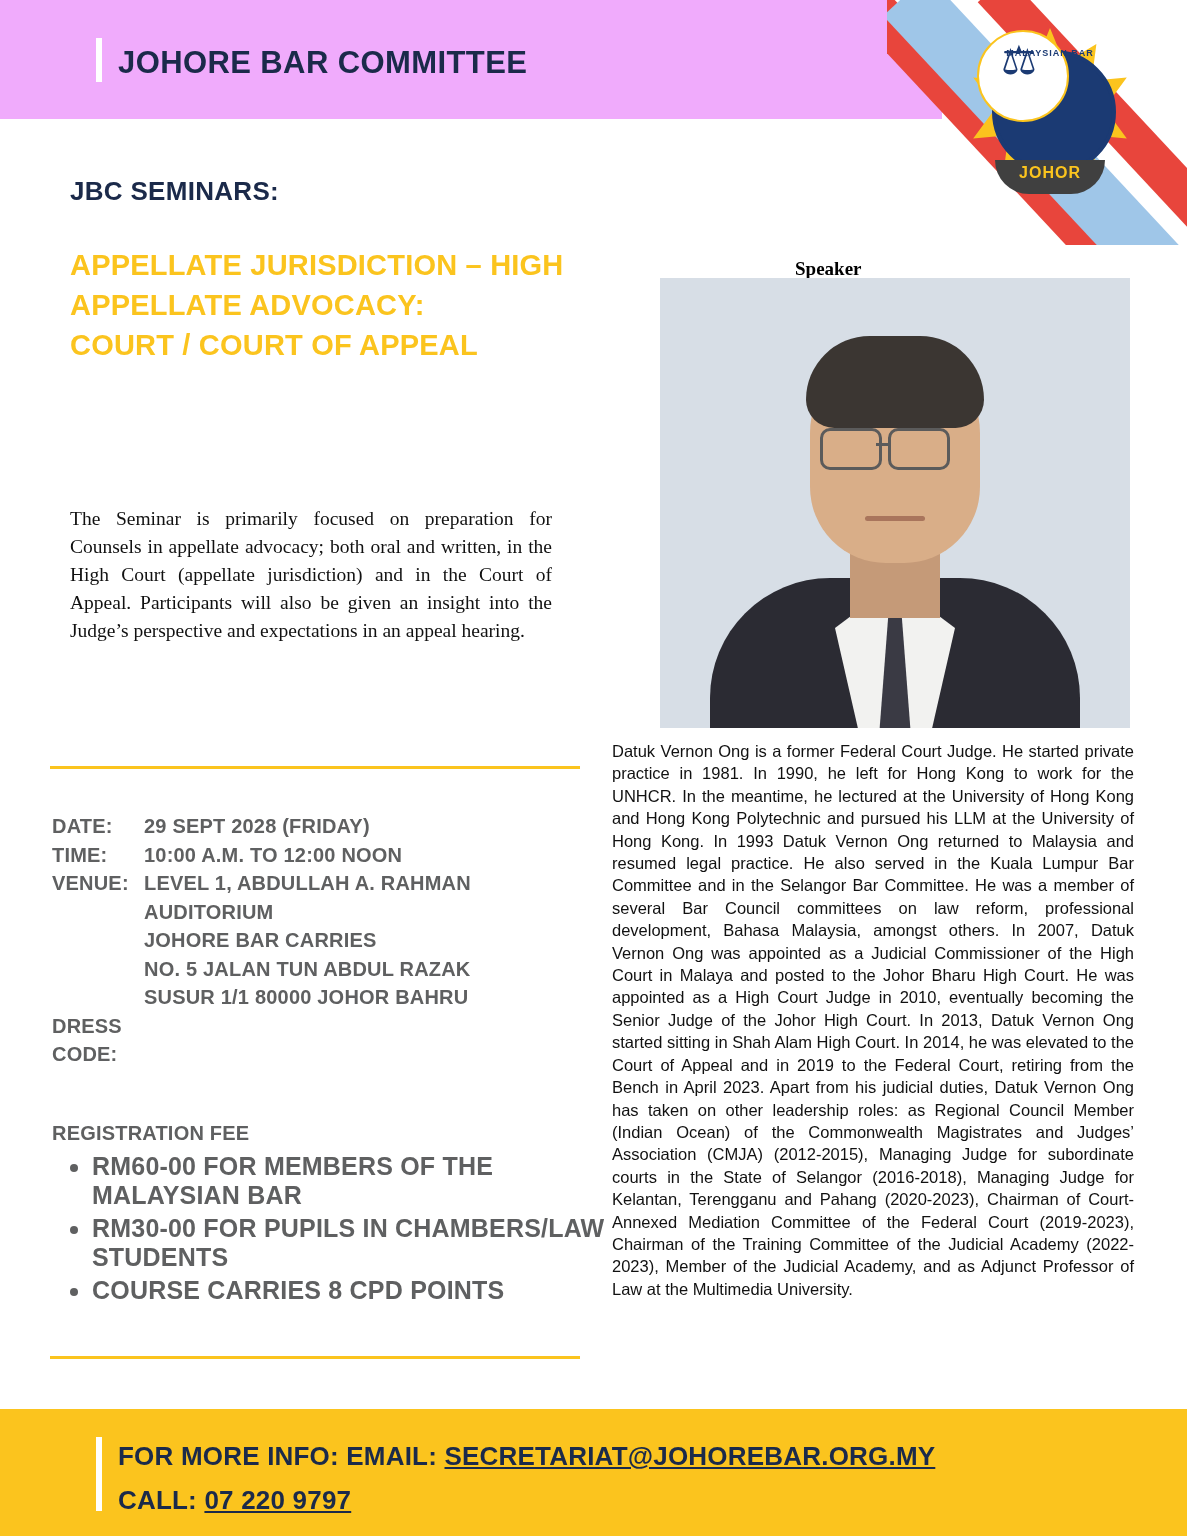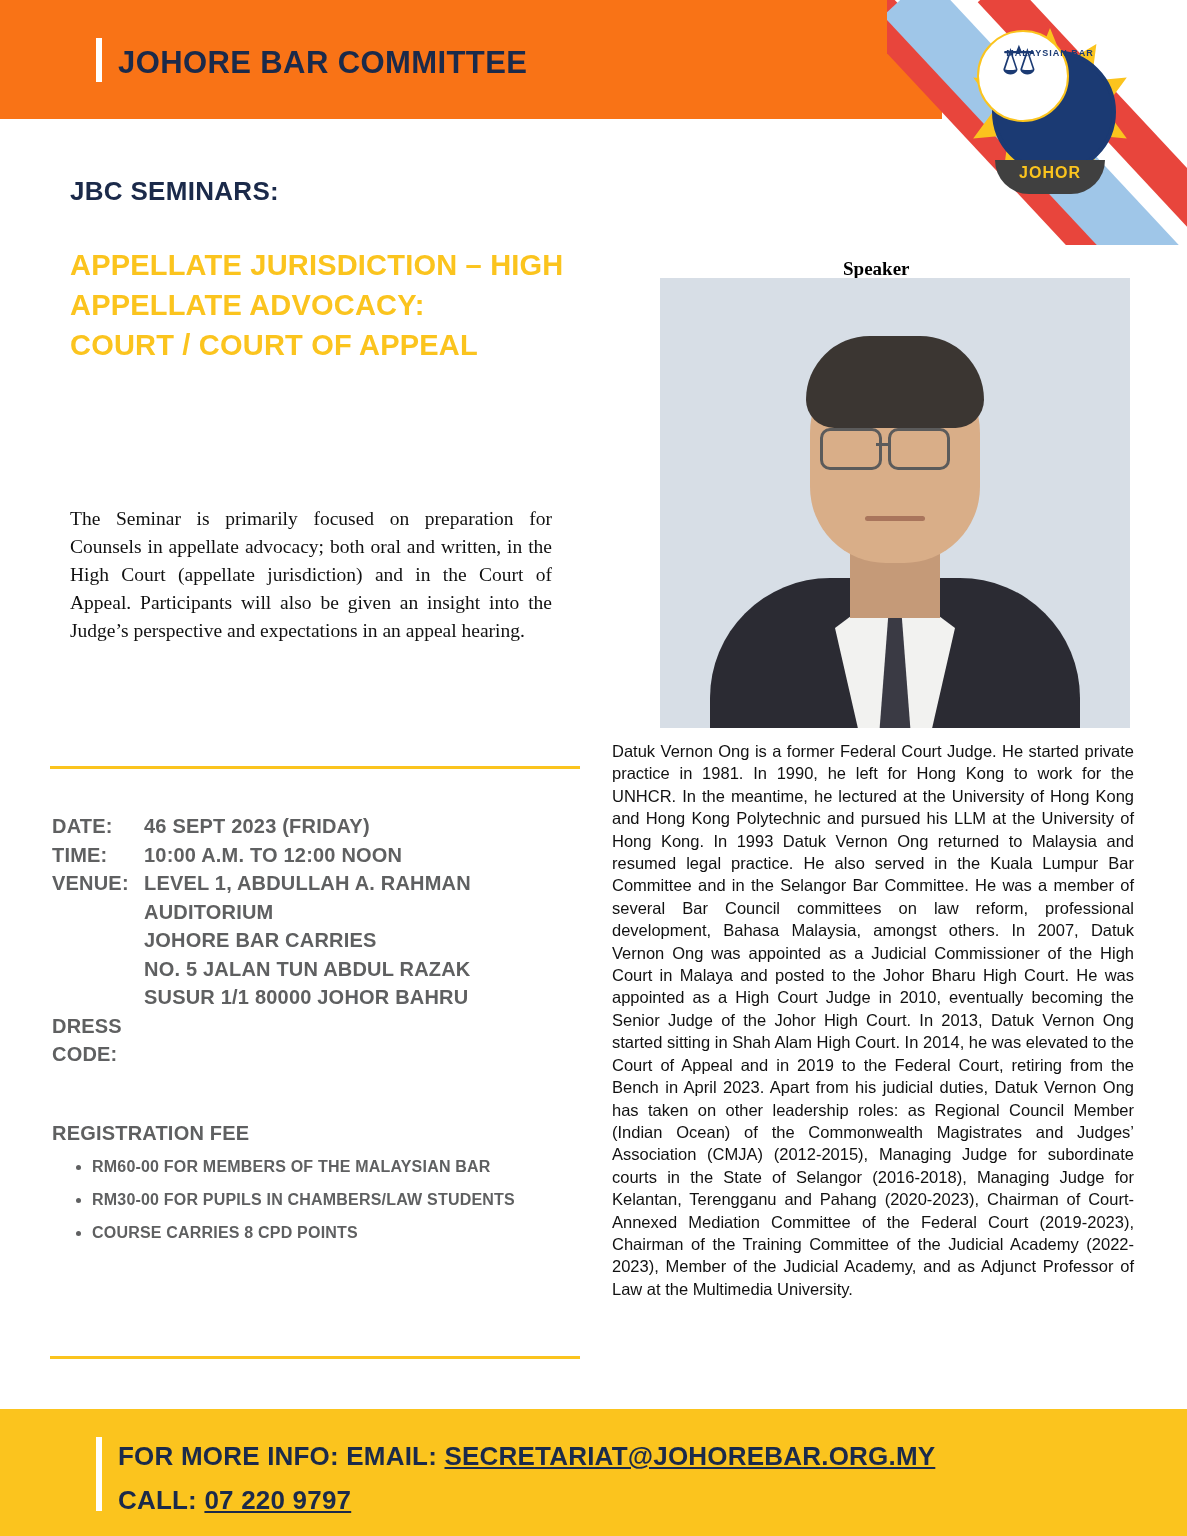--- a/index.html
+++ b/index.html
@@ -14,21 +14,21 @@
     position: relative;
     overflow: hidden;
   }
 
   
   .header {
     position: absolute;
     top: 0; left: 0;
     width: 942px;
     height: 119px;
-    background: #f97316;
+    background: #f0abfc;
   }
   .header-accent {
     position: absolute;
     left: 96px;
     top: 38px;
     width: 6px;
     height: 44px;
     background: #ffffff;
   }
   .header-title {
@@ -192,37 +192,36 @@
     letter-spacing: 0.2px;
   }
   .fee-list {
     position: absolute;
     left: 52px;
     top: 1152px;
     width: 520px;
     margin: 0;
     padding: 0 0 0 40px;
     color: #5f6061;
-    font-size: 16px;
+    font-size: 25px;
     font-weight: bold;
     line-height: 29px;
     letter-spacing: 0.2px;
   }
   .fee-list li { margin-bottom: 4px; }
 
   
   .speaker-label {
     position: absolute;
     left: 795px;
     top: 258px;
     font-family: "Liberation Serif", serif;
     font-size: 19px;
     font-weight: bold;
     color: #000;
-    margin-left: 48px;
   }
   .photo {
     position: absolute;
     left: 660px;
     top: 278px;
     width: 470px;
     height: 450px;
     background: linear-gradient(#cfd8e2, #e6ecf2);
     overflow: hidden;
   }
@@ -372,21 +371,21 @@
   <span class="line">COURT / COURT OF APPEAL</span>
 </div>
 
 <div class="blurb">The Seminar is primarily focused on preparation for Counsels in appellate advocacy; both oral and written, in the High Court (appellate jurisdiction) and in the Court of Appeal. Participants will also be given an insight into the Judge’s perspective and expectations in an appeal hearing.</div>
 
 <div class="rule rule-top"></div>
 
 <div class="details">
   <div class="row">
     <div class="lbl">DATE:</div>
-    <div class="val">46 SEPT  2023  (FRIDAY)</div>
+    <div class="val">29 SEPT  2028  (FRIDAY)</div>
   </div>
   <div class="row">
     <div class="lbl">TIME:</div>
     <div class="val">10:00 A.M. TO 12:00 NOON</div>
   </div>
   <div class="row">
     <div class="lbl">VENUE:</div>
     <div class="val">LEVEL 1, ABDULLAH A. RAHMAN</div>
   </div>
   <div class="indent">AUDITORIUM</div>

